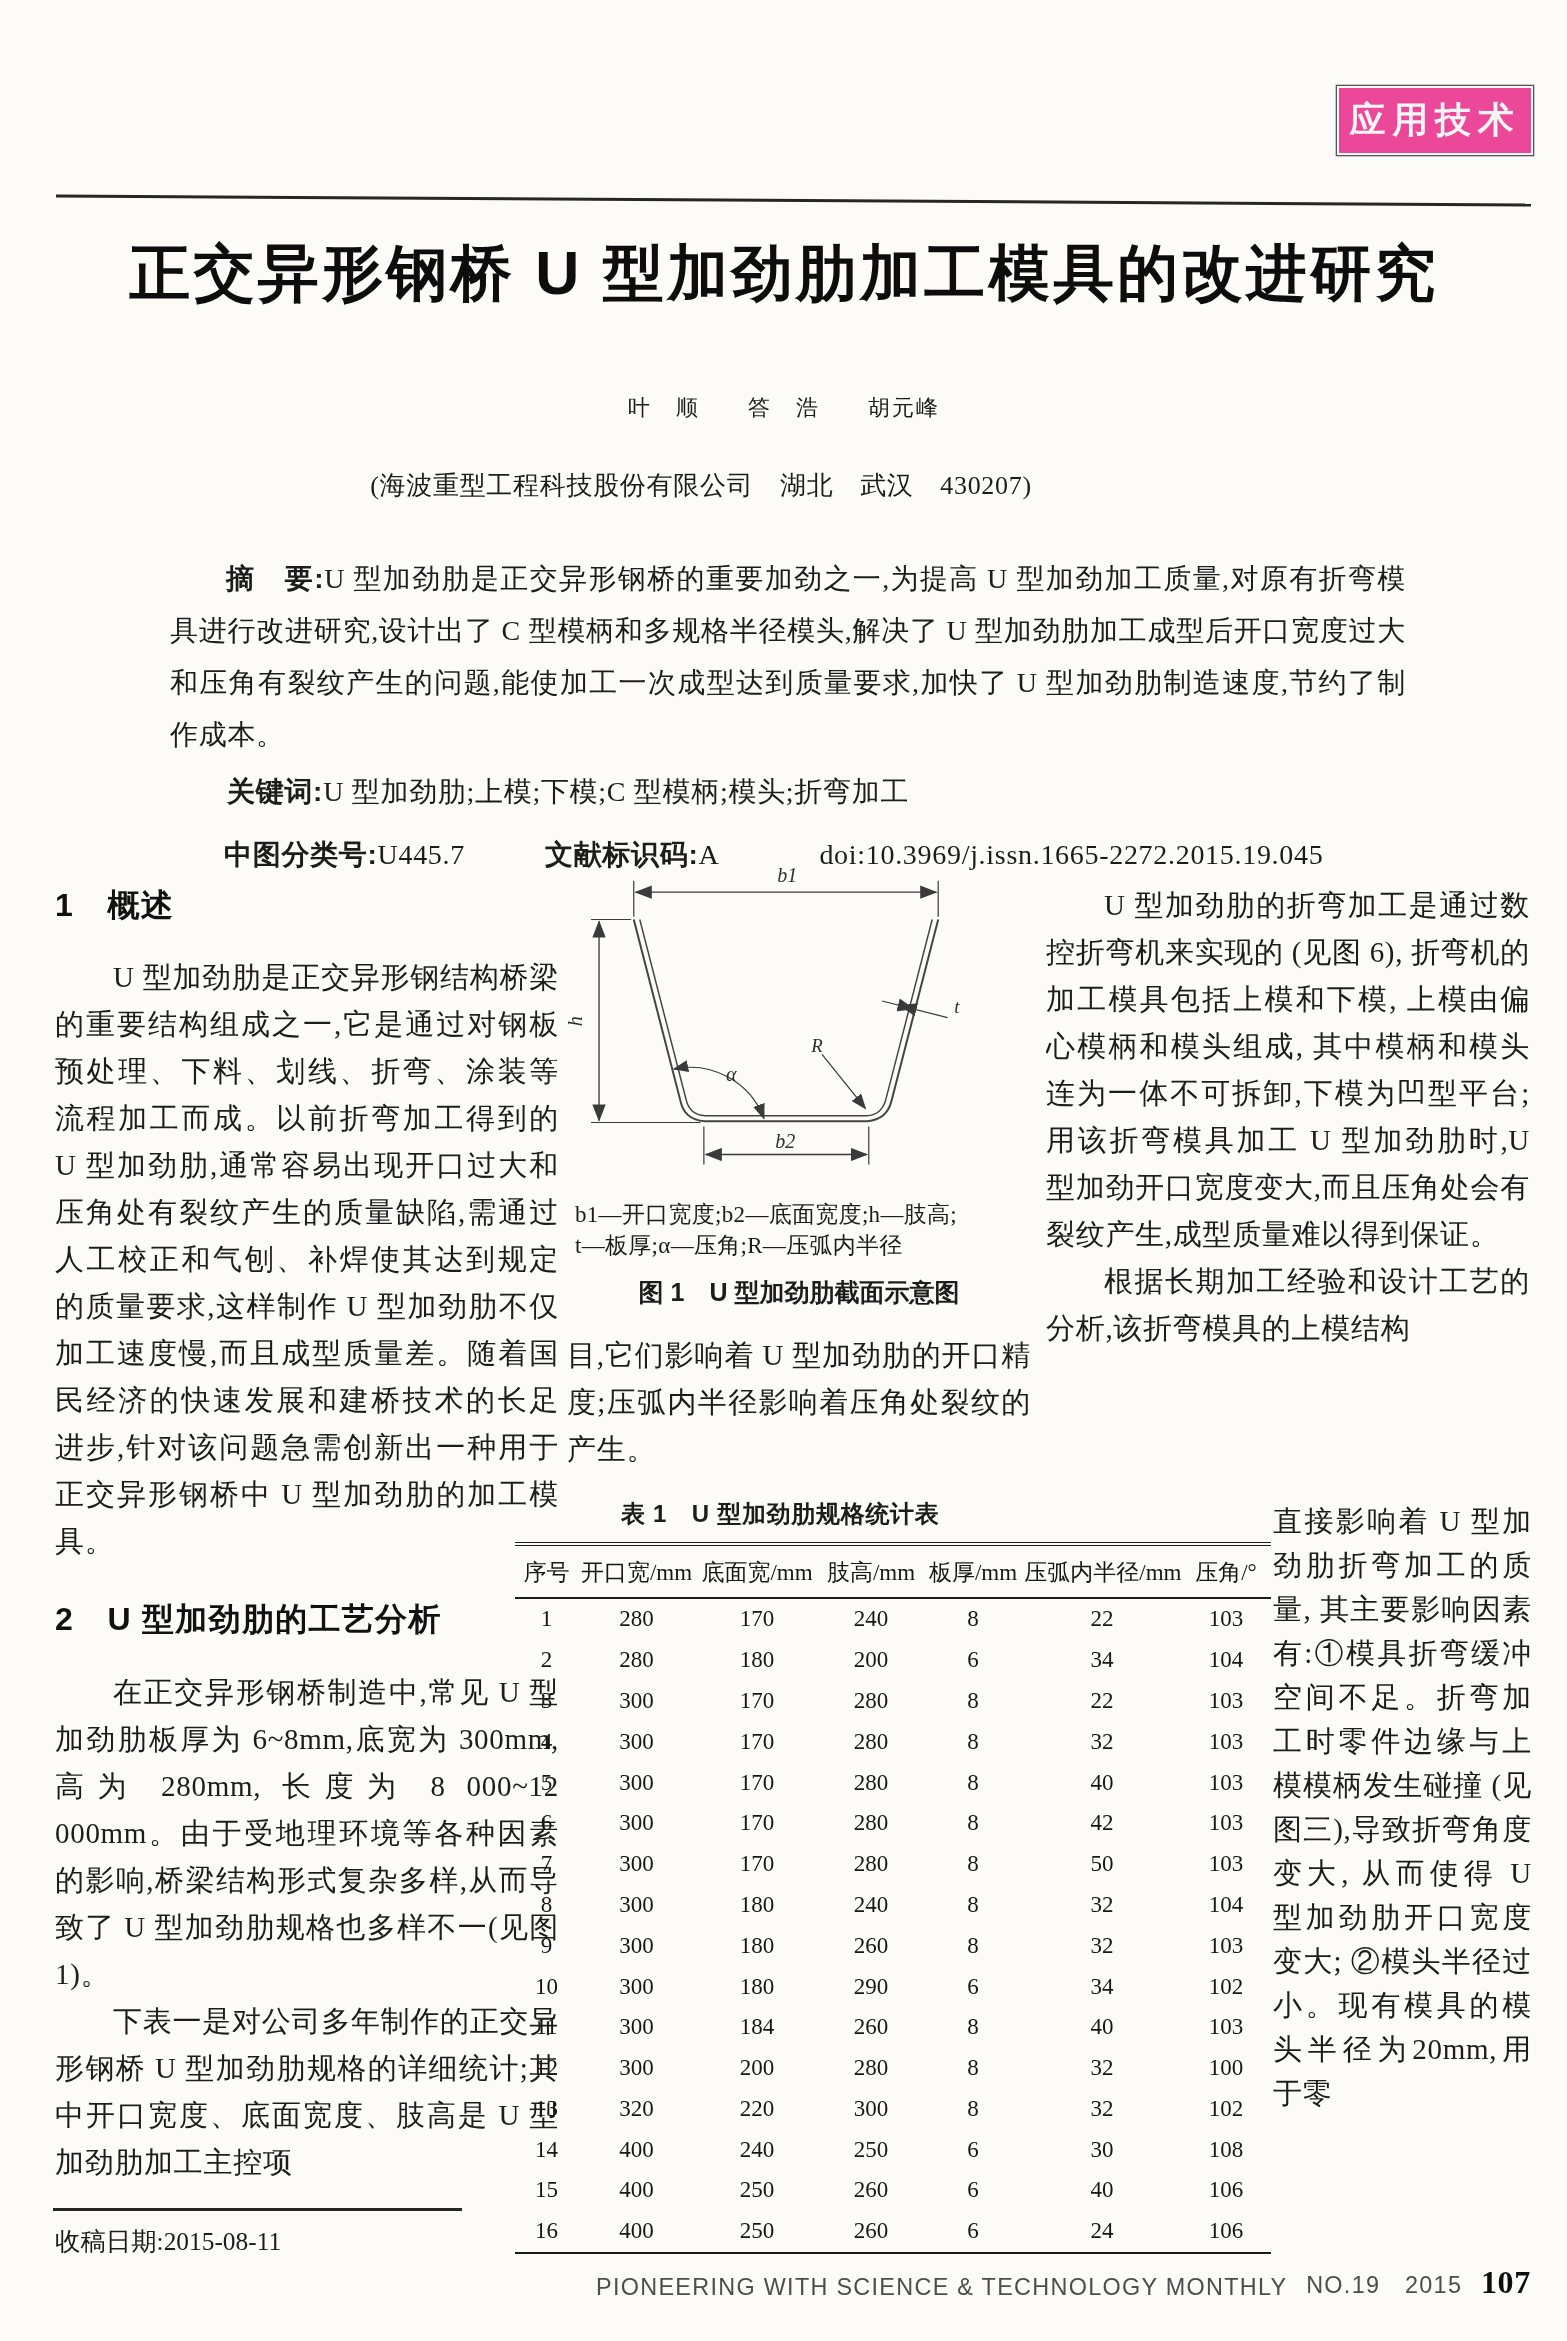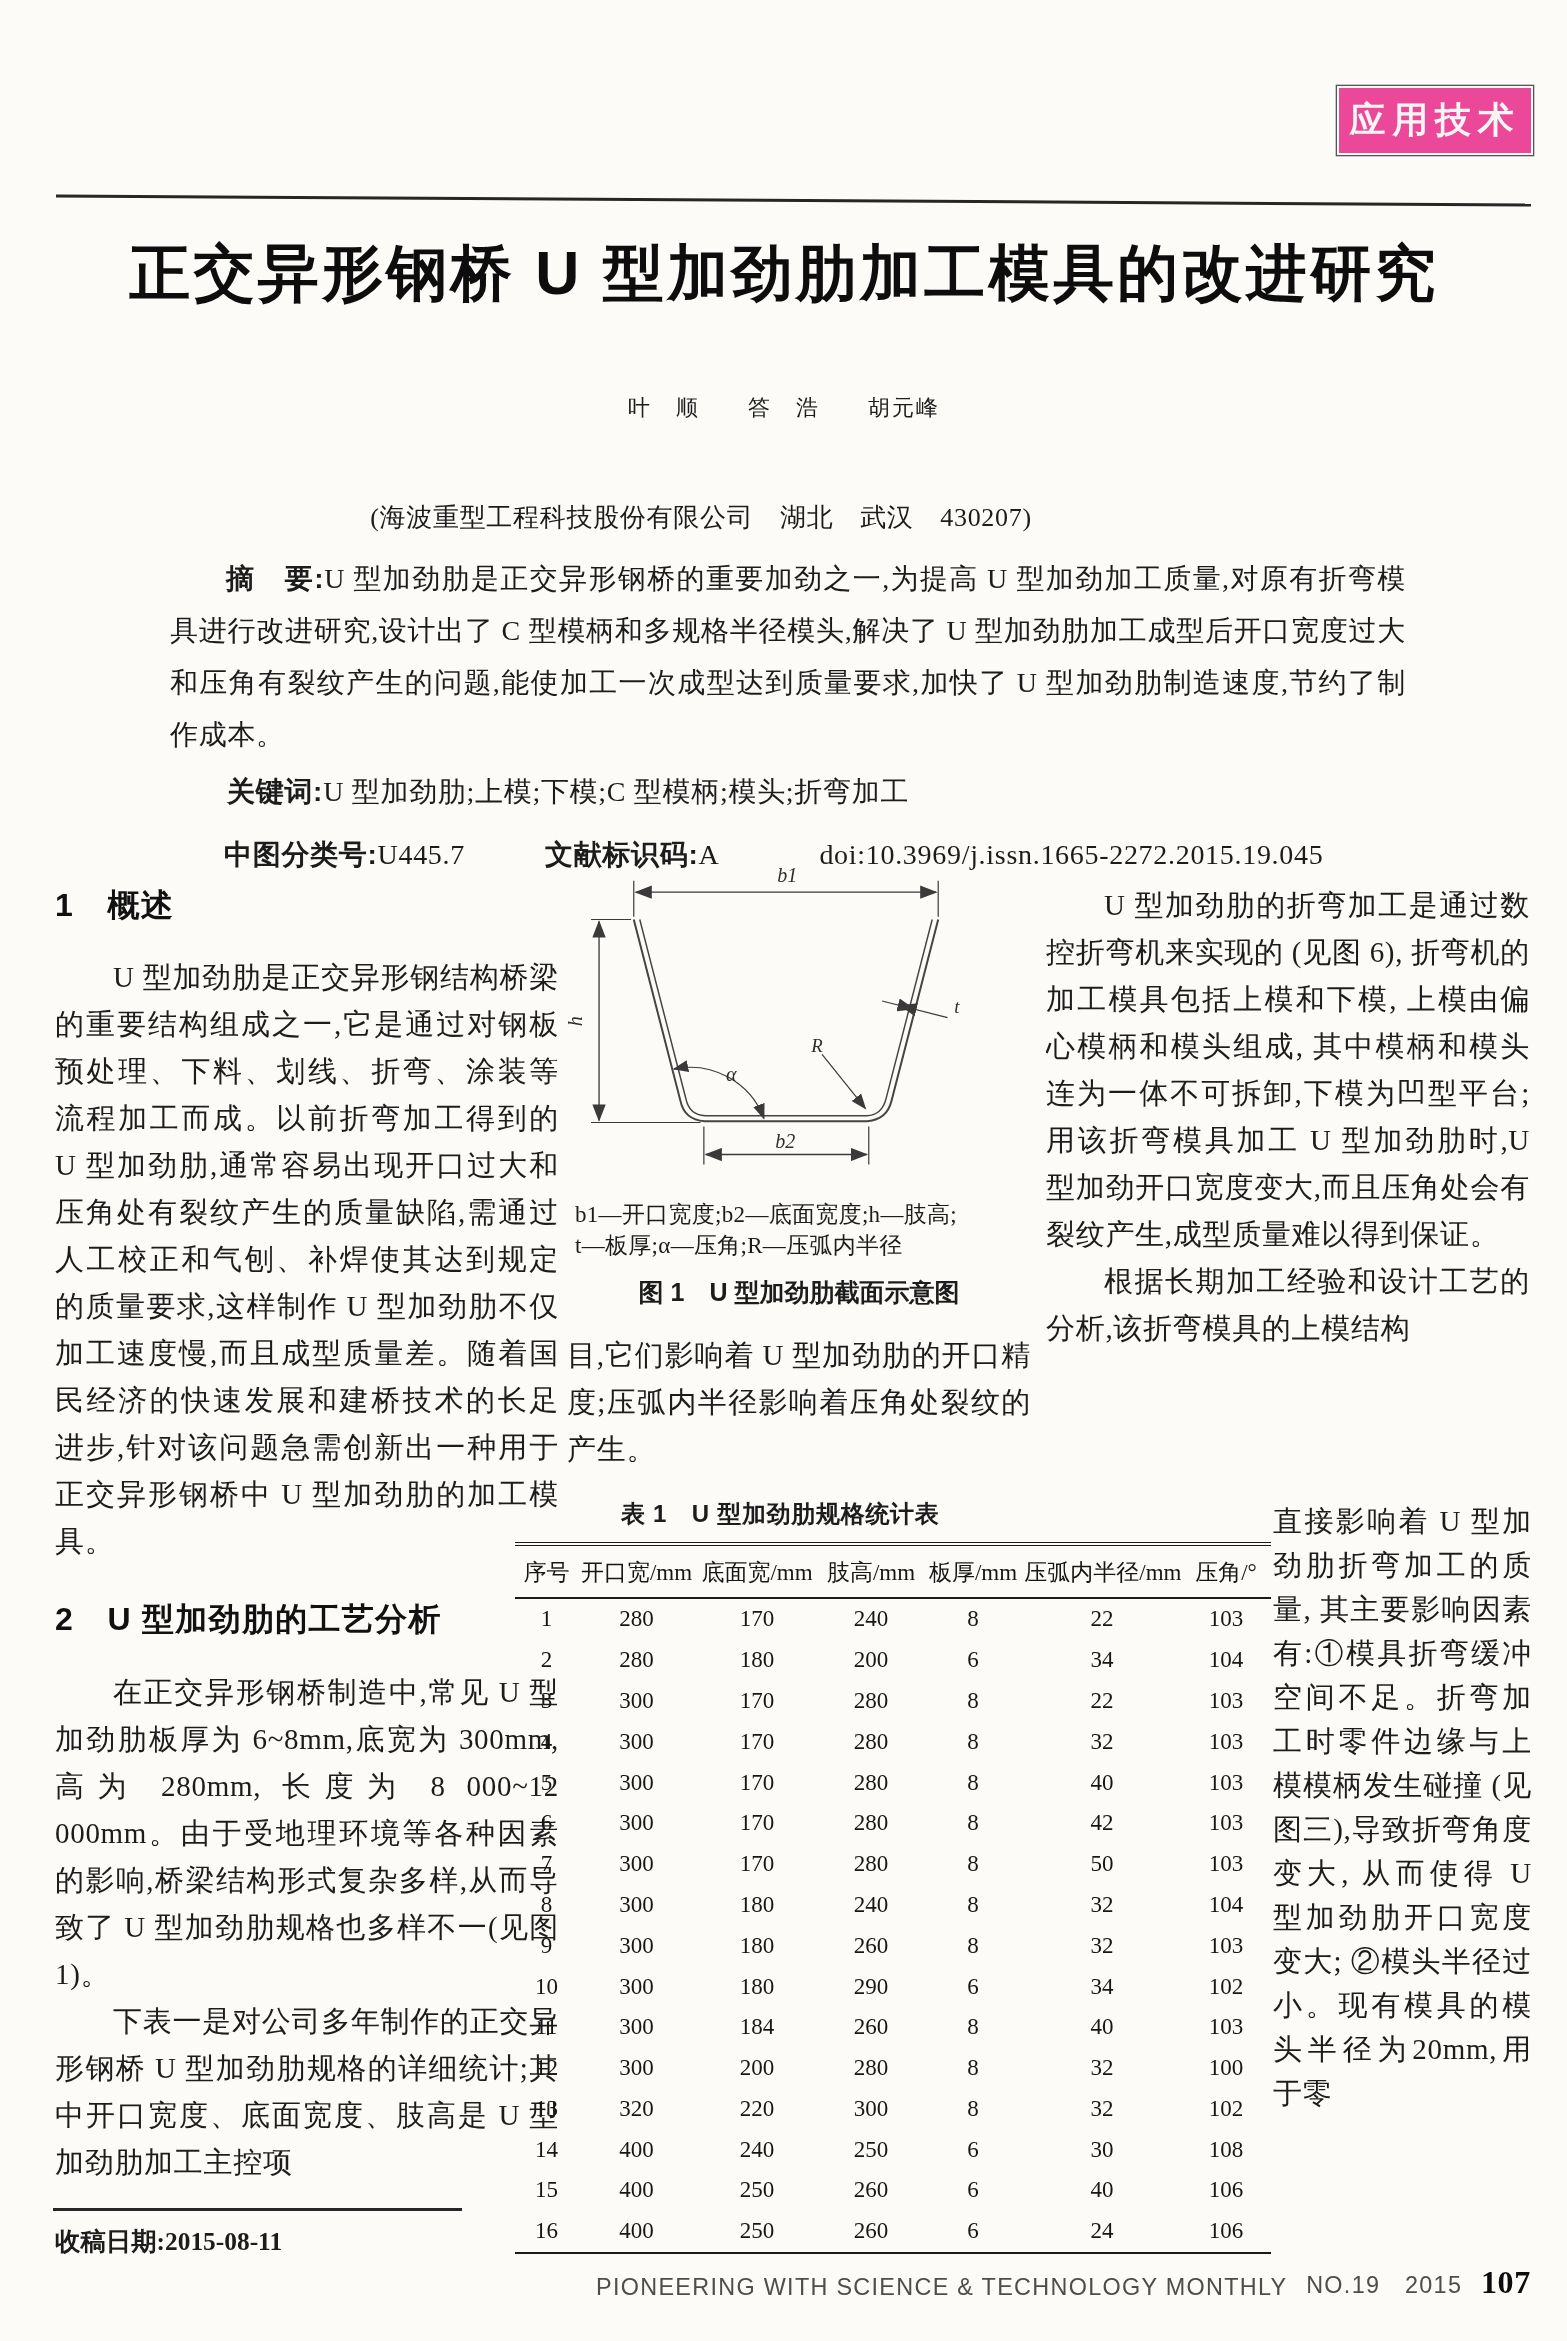--- a/index.html
+++ b/index.html
@@ -42,21 +42,21 @@
   table.spec{
     border-collapse:collapse;width:756px;table-layout:fixed;
     font-size:23px;color:#161616;
     border-top:4px double #1a1a1a;border-bottom:2.7px solid #1a1a1a;
   }
   table.spec th{
     font-weight:normal;padding:10.7px 1.3px 9.4px 1.3px;text-align:center;
     border-bottom:2px solid #1a1a1a;white-space:nowrap;
   }
   table.spec td{padding:7.4px 1.3px;text-align:center;}
-  .received{font-size:25.4px;font-weight:bold;}
+  .received{font-size:25.4px;}
   .journal{
     font-family:"Liberation Sans", sans-serif;color:#4d4d4d;
     font-size:23.4px;letter-spacing:1.3px;white-space:nowrap;
   }
   .pageno{font-family:"Liberation Serif", serif;color:#0c0c0c;font-weight:bold;font-size:32px;letter-spacing:0.7px;}
   svg text{font-family:"Liberation Serif", serif;font-style:italic;fill:#2e2e2e;}
 </style>
 </head>
 <body>
 
@@ -65,21 +65,21 @@
   <div class="abs badge" style="left:1339px;top:88px;width:192px;height:65px;">
     <span>应用技术</span>
   </div>
 
   <div class="abs rule" style="left:56px;top:199px;width:1475px;height:3.3px;transform:rotate(0.35deg);"></div>
 
   <div class="abs title center" style="left:0;top:233px;width:1568px;">正交异形钢桥 U 型加劲肋加工模具的改进研究</div>
 
   <div class="abs authors center" style="left:0;top:393px;width:1568px;">叶　顺　　答　浩　　胡元峰</div>
 
-  <div class="abs affil center" style="left:0;top:500px;width:1402px;">(海波重型工程科技股份有限公司　湖北　武汉　430207)</div>
+  <div class="abs affil center" style="left:0;top:468px;width:1402px;">(海波重型工程科技股份有限公司　湖北　武汉　430207)</div>
 
   <p class="abs front just" style="left:170px;top:553px;width:1236px;margin:0;text-indent:56px;"><span class="b sans">摘　要:</span><span>U 型加劲肋是正交异形钢桥的重要加劲之一,为提高 U 型加劲加工质量,对原有折弯模具进行改进研究,设计出了 C 型模柄和多规格半径模头,解决了 U 型加劲肋加工成型后开口宽度过大和压角有裂纹产生的问题,能使加工一次成型达到质量要求,加快了 U 型加劲肋制造速度,节约了制作成本。</span></p>
 
   <p class="abs front" style="left:224px;top:763px;width:1183px;margin:3px;"><span class="b sans">关键词:</span><span>U 型加劲肋;上模;下模;C 型模柄;模头;折弯加工</span></p>
 
   <p class="abs front" style="left:224px;top:829px;width:1270px;margin:0;"><span class="b sans">中图分类号:</span><span>U445.7</span><span style="display:inline-block;width:80px;"></span><span class="b sans">文献标识码:</span><span>A</span><span style="display:inline-block;width:100px;"></span><span>doi:10.3969/j.issn.1665-2272.2015.19.045</span></p>
 
   <div class="abs bodytxt" style="left:55px;top:882px;width:504px;height:1318px;overflow:hidden;">
     <h2 class="sec">1　概述</h2>
     <p class="just indent">U 型加劲肋是正交异形钢结构桥梁的重要结构组成之一,它是通过对钢板预处理、下料、划线、折弯、涂装等流程加工而成。以前折弯加工得到的 U 型加劲肋,通常容易出现开口过大和压角处有裂纹产生的质量缺陷,需通过人工校正和气刨、补焊使其达到规定的质量要求,这样制作 U 型加劲肋不仅加工速度慢,而且成型质量差。随着国民经济的快速发展和建桥技术的长足进步,针对该问题急需创新出一种用于正交异形钢桥中 U 型加劲肋的加工模具。</p>

